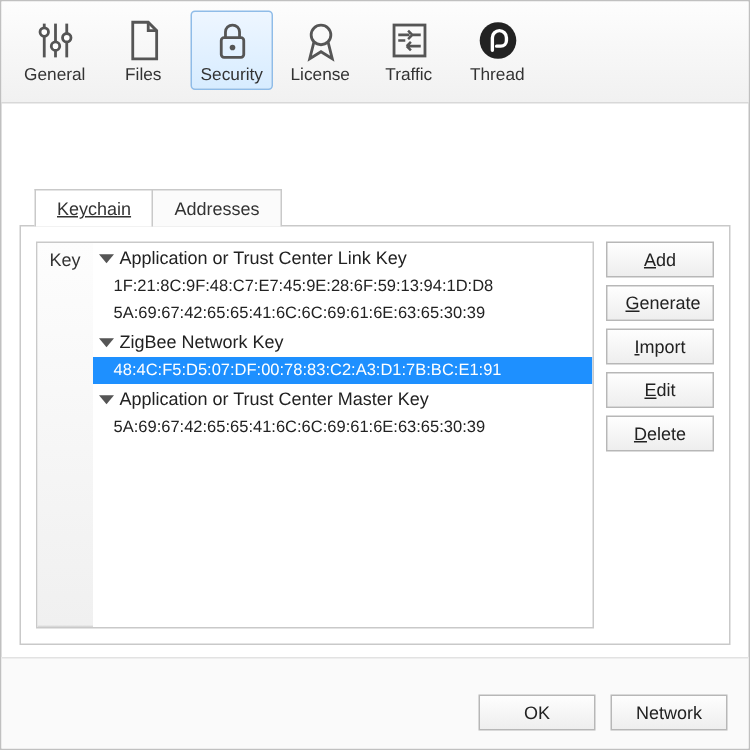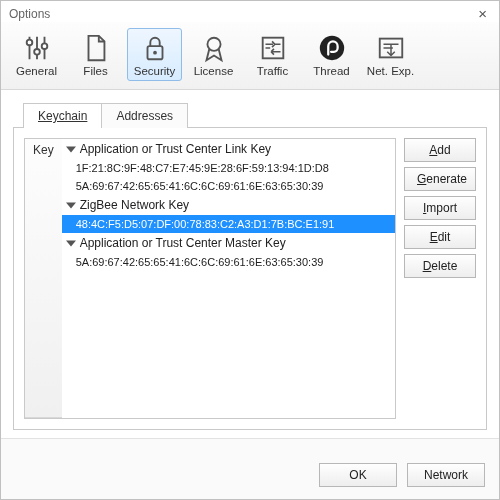--- a/index.html
+++ b/index.html
@@ -6,21 +6,21 @@
   body { margin: 0; background: #fff; }
   .window { width: 500px; height: 500px; border: 1px solid #c0c0c0; background: #fff; display: flex; flex-direction: column; }
   .titlebar { display: flex; align-items: center; justify-content: space-between; padding: 4px 8px 0 8px; color: #666; }
   .titlebar .close { font-size: 15px; color: #555; cursor: pointer; padding: 0 4px; }
   .toolbar { display: flex; gap: 4px; padding: 6px 8px 8px 8px; background: linear-gradient(#fdfdfd,#f1f1f1); border-bottom: 1px solid #d8d8d8; }
   .tool { width: 55px; display: flex; flex-direction: column; align-items: center; justify-content: flex-start; padding: 4px 2px 3px 2px; border: 1px solid transparent; border-radius: 3px; cursor: pointer; }
   .tool.selected { background: linear-gradient(#eef6ff,#d7ecff); border: 1px solid #8fbce8; }
   .tool .lbl { margin-top: 2px; color: #333; font-size: 11.5px; }
   .tool svg { width: 30px; height: 30px; }
   .content { flex: 1; padding: 12px 12px 8px 12px; display: flex; flex-direction: column; }
-  .tabs { display: flex; align-items: flex-start; padding-left: 10px; }
+  .tabs { display: flex; align-items: flex-start; padding-left: 10px; margin-top: 44px; }
   .tab { padding: 5px 14px; border: 1px solid #c9c9c9; border-bottom: none; background: #fbfbfb; color: #333; cursor: pointer; margin-right: -1px; position: relative; top: 1px; }
   .tab.active { background: #fff; border-top: 1px solid #c9c9c9; z-index: 2; }
   .tabpage { flex: 1; border: 1px solid #c9c9c9; padding: 10px; display: flex; gap: 8px; background: #fff; }
   .listwrap { flex: 1; border: 1px solid #c9c9c9; display: flex; flex-direction: row; background: #fff; overflow: hidden; }
   .colhdr { padding: 4px 8px; background: linear-gradient(#fdfdfd,#f0f0f0); border-bottom: 1px solid #d8d8d8; color: #333; }
   .rows { flex: 1; overflow: auto; }
   .row { padding: 3px 8px 3px 14px; color: #222; white-space: nowrap; cursor: default; font-size: 11px; }
   .row.group { padding-left: 4px; color: #222; display: flex; align-items: center; gap: 4px; font-size: 12px; }
   .row.group .tri { display:inline-block; width:0;height:0;border-left:5px solid transparent;border-right:5px solid transparent;border-top:6px solid #555; transform: translateY(0.5px);}
   .row.selected { background: #1e90ff; color: #fff; }
@@ -28,24 +28,20 @@
   .btn { min-width: 64px; padding: 4px 12px; border: 1px solid #b7b7b7; background: linear-gradient(#fefefe,#eee); cursor: pointer; text-align: center; color: #222; }
   .sidebtns .btn { width: 72px; }
   .footer { display: flex; justify-content: flex-end; gap: 10px; padding: 24px 14px 12px; border-top: 1px solid #e2e2e2; background: #fafafa; }
   .footer .btn { min-width: 78px; }
   .ul { text-decoration: underline; }
 </style>
 </head>
 <body>
 
 <div class="window">
-  <div class="titlebar">
-    <span>Options</span>
-    <span class="close">×</span>
-  </div>
 
   <div class="toolbar">
     <div class="tool">
       <svg viewBox="0 0 32 32">
           <g stroke="#555" stroke-width="2" fill="none">
             <line x1="8" y1="4" x2="8" y2="28"></line>
             <line x1="16" y1="4" x2="16" y2="28"></line>
             <line x1="24" y1="4" x2="24" y2="28"></line>
             <circle cx="8" cy="10" r="3" fill="#fff"></circle>
             <circle cx="16" cy="20" r="3" fill="#fff"></circle>
@@ -83,27 +79,20 @@
         </svg>
       <span class="lbl">Traffic</span>
     </div>
     <div class="tool">
       <svg viewBox="0 0 32 32">
           <circle cx="16" cy="16" r="13" fill="#222"></circle>
           <path d="M12 23v-9a5 5 0 0 1 10 0v2a4 4 0 0 1-4 4h-3" stroke="#fff" stroke-width="2.4" fill="none" stroke-linecap="round"></path>
         </svg>
       <span class="lbl">Thread</span>
     </div>
-    <div class="tool">
-      <svg viewBox="0 0 32 32">
-          <rect x="4" y="6" width="24" height="20" fill="none" stroke="#555" stroke-width="2"></rect>
-          <path d="M8 12h16M8 16h10M12 20l4 4 4-4M16 12v12" stroke="#555" stroke-width="1.6" fill="none"></path>
-        </svg>
-      <span class="lbl">Net. Exp.</span>
-    </div>
   </div>
 
   <div class="content">
     <div class="tabs">
       <div class="tab active"><span class="ul">Keychain</span></div>
       <div class="tab"><span>Addresses</span></div>
     </div>
     <div class="tabpage">
       <div class="listwrap">
         <div class="colhdr">Key</div>

